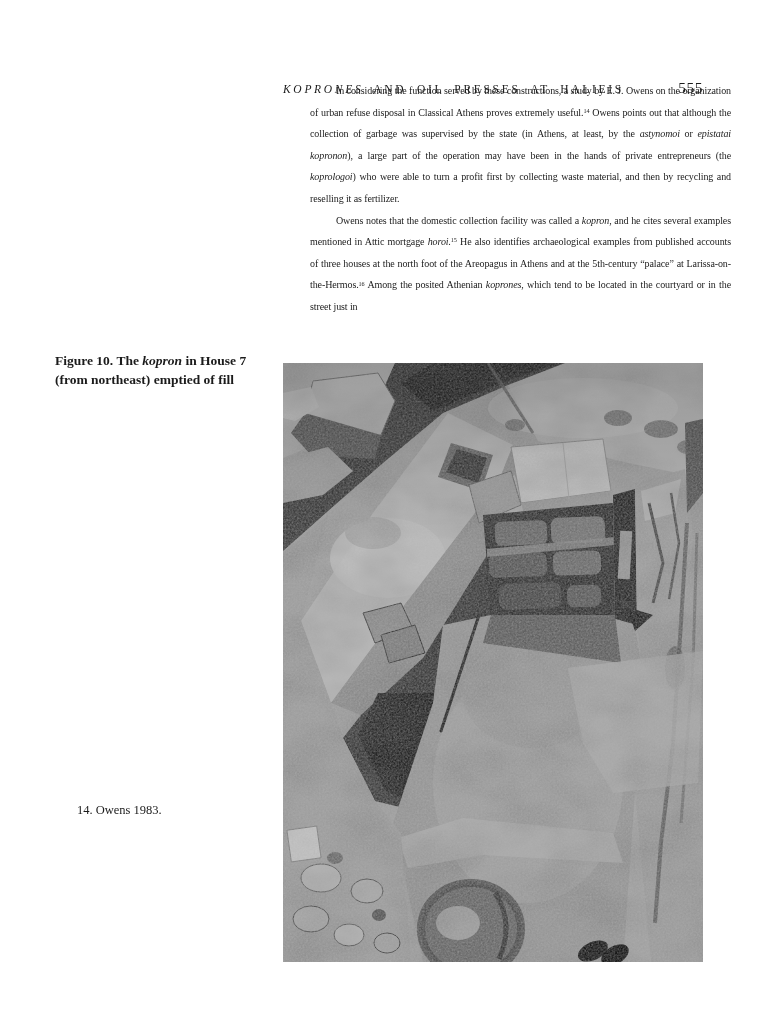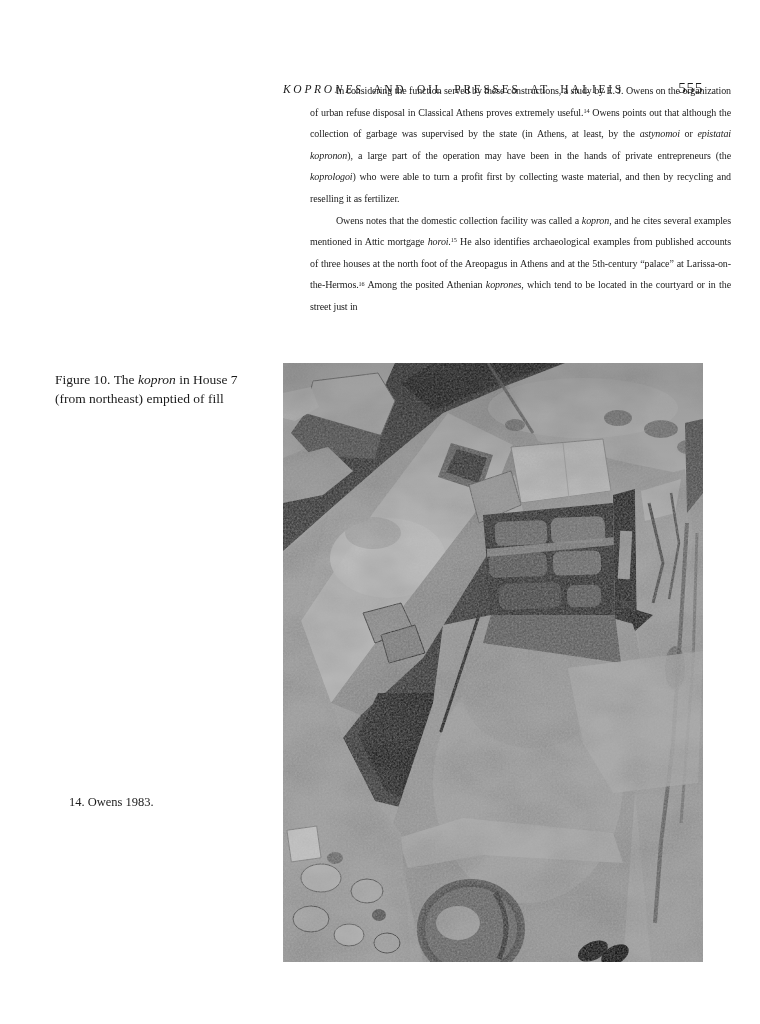--- a/index.html
+++ b/index.html
@@ -18,32 +18,32 @@
   
   .body-text {
     position:absolute; left:282px; top:80px; width:421px;
     font-size:10px; line-height:21.6px; text-align:justify;
     letter-spacing:-0.1px; hyphens:auto;margin-left:28px;
   }
   .body-text p { margin:0; text-indent:26px; }
   sup { font-size:62%; line-height:0; vertical-align:baseline; position:relative; top:-0.45em; }
   
   .caption {
-    position:absolute; left:55px; top:371px; width:216px;
-    font-weight:normal; font-size:13.5px; line-height:18.5px;
+    position:absolute; left:55px; top:352px; width:216px;
+    font-weight:bold; font-size:13.5px; line-height:18.5px;
   }
   
   .photo { position:absolute; left:283px; top:363px; width:420px; height:599px; margin:0; }
   .photo svg { display:block; }
   
   .footnotes {
     position:absolute; left:52px; top:794px; width:208px;
     font-size:12.5px; line-height:17.2px; hyphens:auto;
   }
-  .footnotes p { margin:0; text-indent:17px; }
+  .footnotes p { margin:8px; text-indent:17px; }
 </style>
 </head>
 <body>
 
 <div class="page">
 
   <header class="running-head">
     <span class="rh-title"><i>KOPRONES</i> AND OIL PRESSES AT HALIEIS</span>
     <span class="rh-page">555</span>
   </header>

